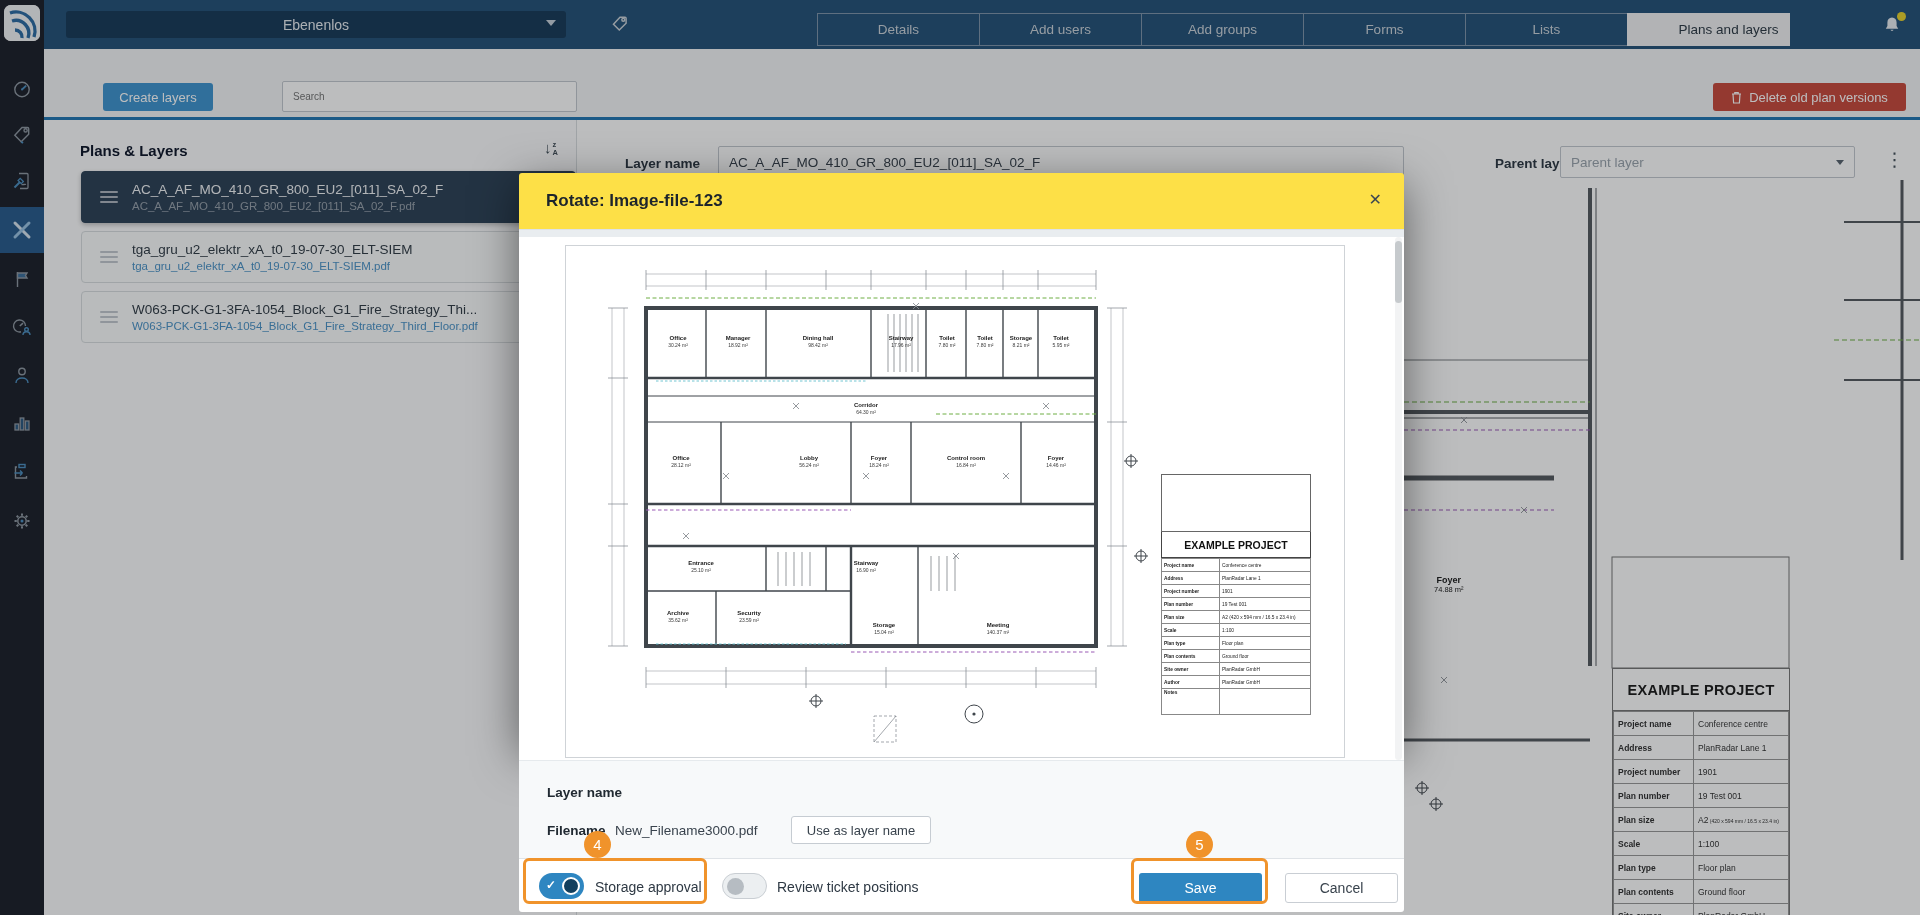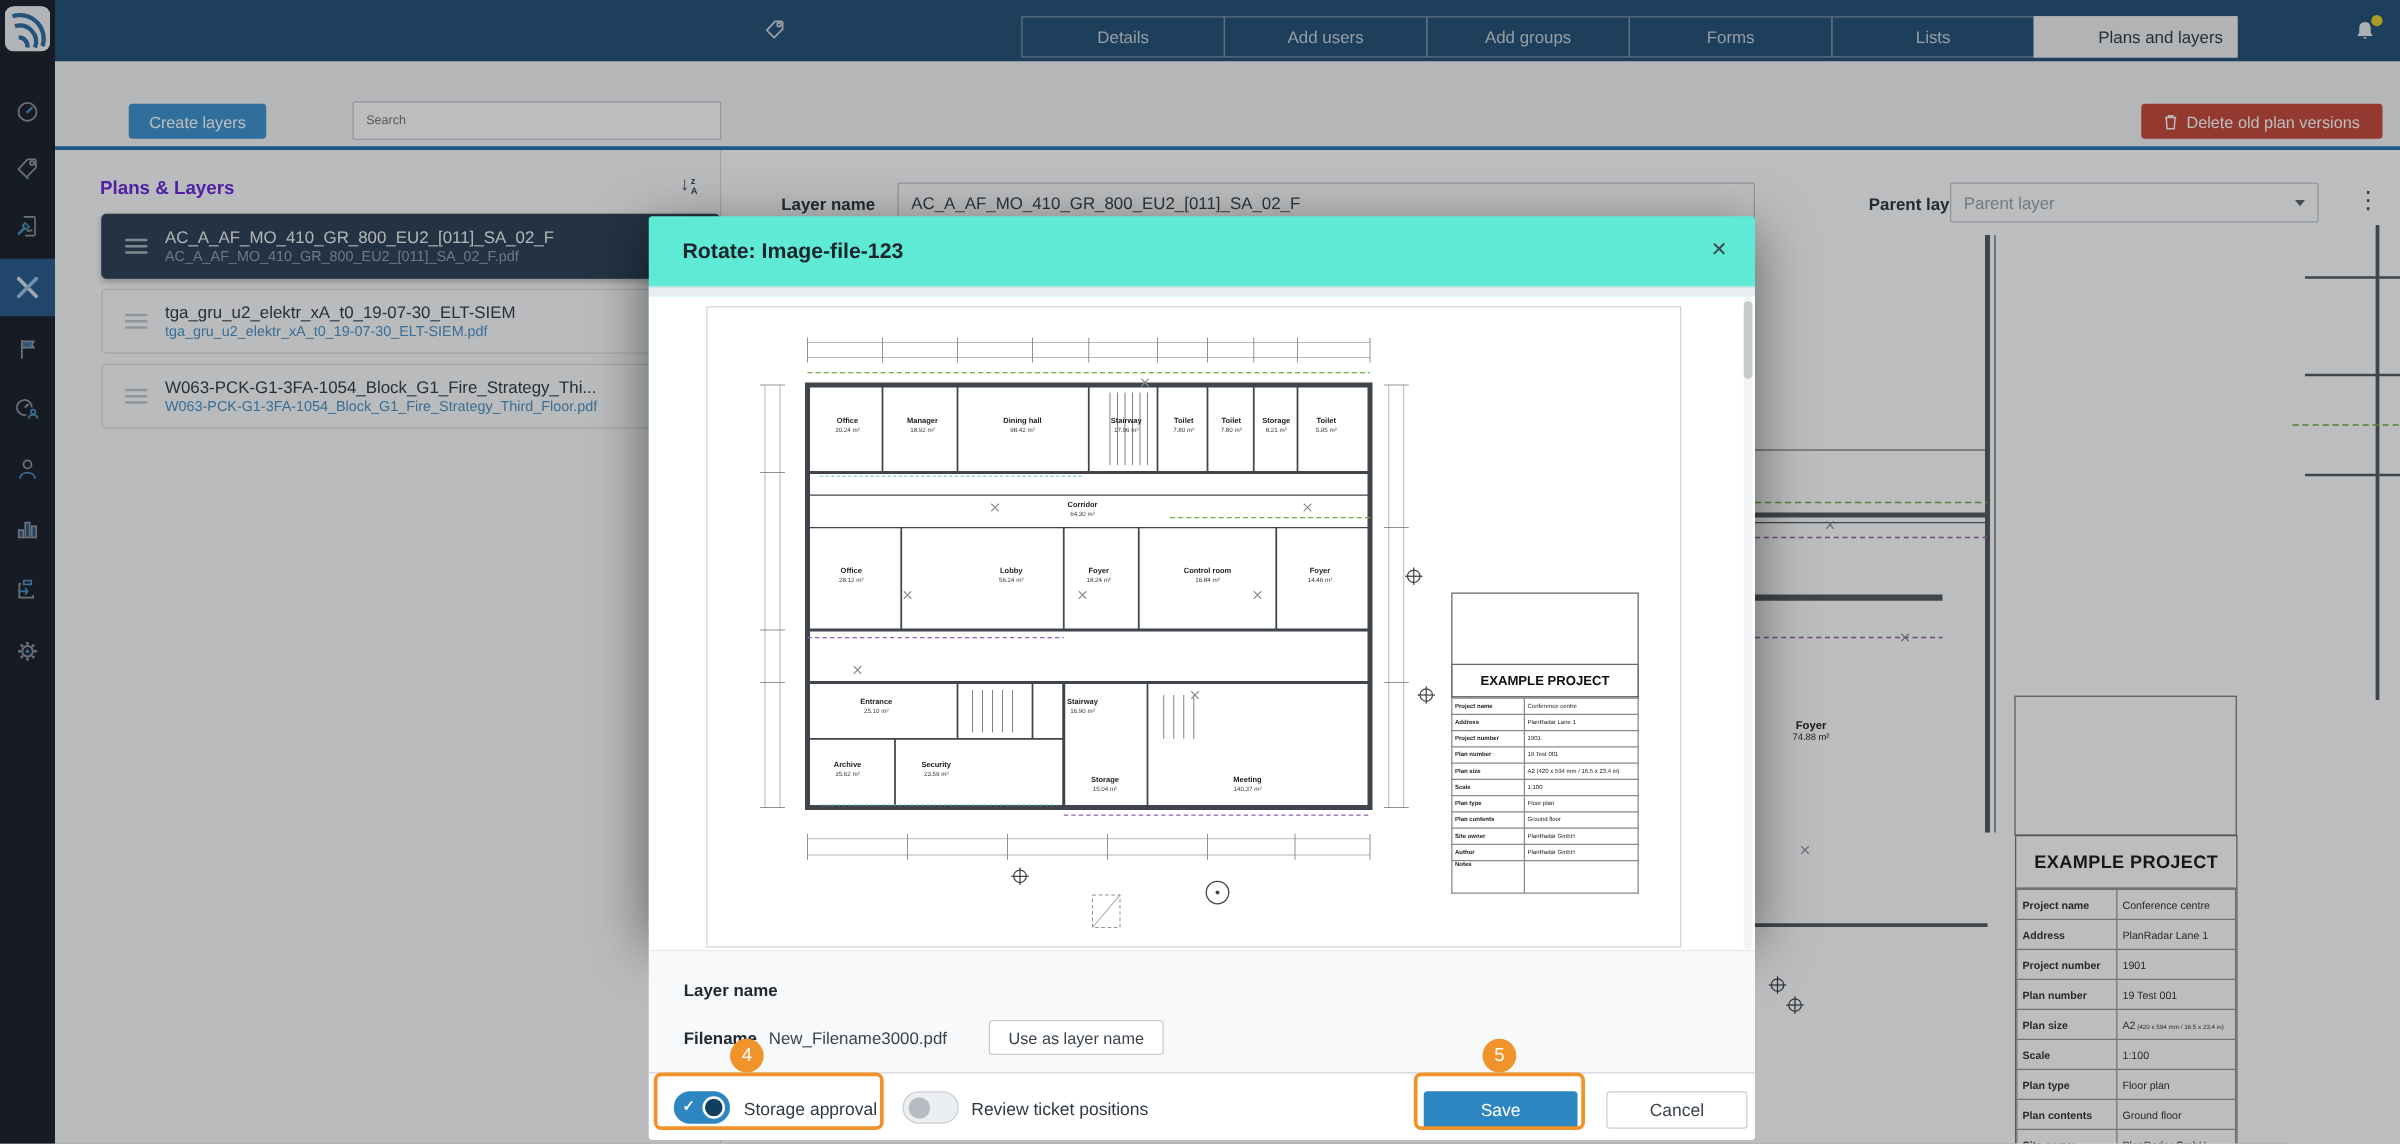--- a/index.html
+++ b/index.html
@@ -31,21 +31,21 @@
   .toolbar { position:absolute; left:44px; top:49px; width:1876px; height:71px; background:#f5f6f7; border-bottom:3px solid #2378b4; z-index:5; }
   .btn-blue { background:#3f95d0; color:#fff; border:none; border-radius:3px; font-size:13px; font-family:inherit; }
   .create-layers { position:absolute; left:59px; top:34px; width:110px; height:28px; }
   .search-box { position:absolute; left:238px; top:32px; width:295px; height:31px; background:#fff; border:1px solid #c3c9cf;
                 border-radius:2px; font-size:10px; padding:0 10px; color:#39434d; font-family:inherit; }
   .delete-btn { position:absolute; right:14px; top:34px; width:193px; height:28px; background:#c94a3d; color:#fff; border:none;
                 border-radius:3px; font-size:13px; display:flex; align-items:center; justify-content:center; gap:7px; font-family:inherit; }
 
   
   .panel { position:absolute; left:44px; top:120px; width:533px; height:795px; background:#fdfdfe; border-right:1px solid #d9dde0; z-index:4; }
-  .panel-title { position:absolute; left:36px; top:22px; font-size:15px; font-weight:bold; color:#6d28d9; }
+  .panel-title { position:absolute; left:36px; top:22px; font-size:15px; font-weight:bold; color:#0f172a; }
   .sort-icon { position:absolute; right:18px; top:20px; display:flex; color:#44505a; }
   .sort-icon .arr { font-size:15px; line-height:15px; }
   .sort-icon .za { display:flex; flex-direction:column; font-size:7.5px; line-height:7.5px; font-weight:bold; margin-left:1px; margin-top:1px; }
   .plan-list { position:absolute; left:37px; top:51px; width:495px; }
   .plan-item { position:relative; width:495px; height:52px; margin-bottom:8px; border-radius:4px; background:#fbfcfc;
                border:1px solid #d9dde0; display:flex; align-items:center; }
   .plan-item.active { background:#2e4257; border-color:#2e4257; box-shadow:0 2px 5px rgba(0,0,0,.25); }
   .drag { width:18px; margin:0 14px 0 18px; display:flex; flex-direction:column; gap:3px; }
   .drag i { display:block; height:2px; background:#aeb6bf; border-radius:1px; }
   .plan-item.active .drag i { background:#aeb6bf; }
@@ -79,21 +79,21 @@
   .bg-table td.lbl { font-weight:bold; width:80px; }
   .bg-table td .tiny { font-size:5px; }
   .bg-foyer { position:absolute; left:30px; top:395px; text-align:center; color:#222; }
   .bg-foyer .fl { font-size:9px; font-weight:bold; }
   .bg-foyer .fa { font-size:7.5px; }
 
   
   .overlay { position:absolute; left:0; top:0; width:1920px; height:915px; background:rgba(8,10,14,.27); z-index:50; }
 
   
-  .modal { position:absolute; left:519px; top:173px; width:885px; height:571px; background:#5eead4; border-radius:3px;
+  .modal { position:absolute; left:519px; top:173px; width:885px; height:571px; background:#fde047; border-radius:3px;
            box-shadow:0 12px 45px rgba(0,0,0,.5); z-index:100; }
   .modal-head { position:relative; height:57px; border-bottom:1px solid #dde2e6; }
   .modal-title { position:absolute; left:27px; top:18px; font-size:17px; font-weight:bold; color:#1c242c; }
   .modal-close { position:absolute; right:22px; top:17px; font-size:16px; color:#3d4852; cursor:default; }
   .modal-band { position:absolute; left:0; top:57px; width:885px; height:7px; background:#e9edf0; }
   .viewer { position:absolute; left:0; top:64px; width:885px; height:523px; background:#fff; overflow:hidden; }
   .vscroll { position:absolute; right:2px; top:0; width:7px; height:523px; background:#f2f3f4; border-radius:4px; }
   .vscroll .thumb { position:absolute; left:0; top:4px; width:7px; height:62px; background:#c6cacd; border-radius:4px; }
   .sheet { position:absolute; left:46px; top:8px; width:780px; height:513px; background:#fff; border:1px solid #cfd3d7; }
   .rooms { position:absolute; left:0; top:0; width:780px; height:513px; }
@@ -230,20 +230,24 @@
             <line x1="14.7" y1="14.7" x2="16.3" y2="16.3"></line>
           <line x1="16.3" y1="5.7" x2="14.7" y2="7.3"></line>
             <line x1="7.3" y1="14.7" x2="5.7" y2="16.3"></line>
         </g>
         <circle cx="11" cy="11" r="1.5" fill="#4d8fc0" stroke="none"></circle>
       </svg>
     </div>
   </div>
 
   <div class="header">
+    <div class="proj-dd">
+      <span>Ebenenlos</span>
+      <span class="caret"></span>
+    </div>
     <span class="hdr-tag">
       <svg width="20" height="20" viewBox="0 0 22 22" fill="none" stroke="#cdd4da" stroke-width="1.6">
         <path d="M11 3.5 h5.5 a1.2 1.2 0 0 1 1.2 1.2 V10.2 L10.2 17.7 L3.8 11.3 Z"></path>
         <circle cx="14.6" cy="6.4" r="1.6"></circle>
       </svg>
     </span>
     <div class="tabs" id="tabs">
         <div class="tab">Details</div>
         <div class="tab">Add users</div>
         <div class="tab">Add groups</div>

